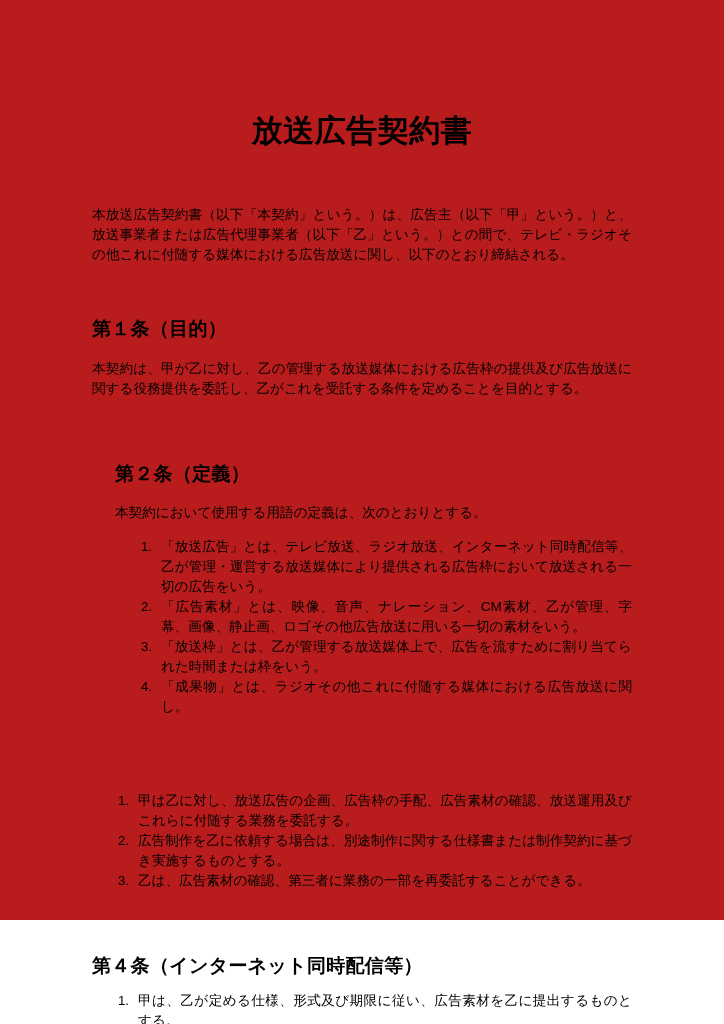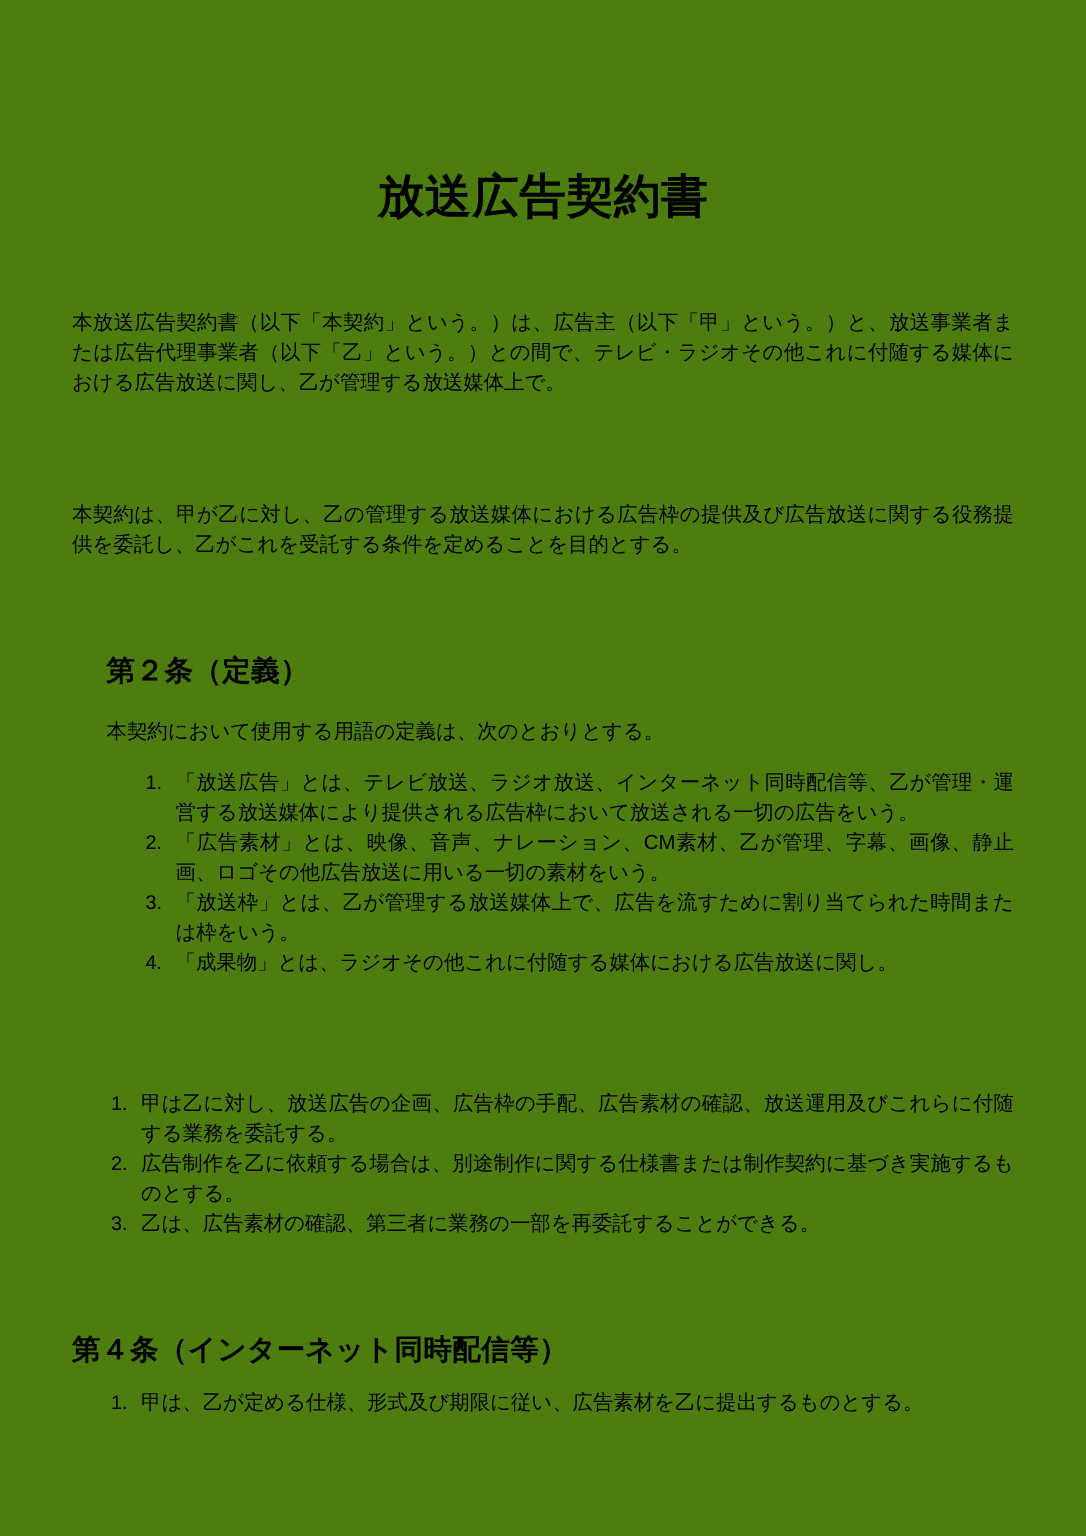--- a/index.html
+++ b/index.html
@@ -11,24 +11,24 @@
     width: 724px;
     height: 1024px;
     overflow: hidden;
     font-family: "Liberation Sans", "DejaVu Sans", sans-serif;
     color: #000000;
     -webkit-font-smoothing: antialiased;
   }
   .page {
     position: relative;
     width: 724px;
-    height: 1024px;
-    background: #4d7c0f;
+    height: 920px;
+    background: #b91c1c;
     box-sizing: border-box;
-    padding: 0 48px;
+    padding: 0 92px;
   }
   .doc-title {
     margin: 0;
     padding: 0;
     text-align: center;
     font-size: 31px;
     font-weight: bold;
     line-height: 1.2;
     letter-spacing: 0.5px;
     padding-top: 112px;
@@ -92,23 +92,24 @@
     text-align: left;
   }
 </style>
 </head>
 <body>
 
 <div class="page">
 
   <h1 class="doc-title">放送広告契約書</h1>
 
-  <p class="intro">本放送広告契約書（以下「本契約」という。）は、広告主（以下「甲」という。）と、放送事業者または広告代理事業者（以下「乙」という。）との間で、テレビ・ラジオその他これに付随する媒体における広告放送に関し、乙が管理する放送媒体上で。</p>
+  <p class="intro">本放送広告契約書（以下「本契約」という。）は、広告主（以下「甲」という。）と、放送事業者または広告代理事業者（以下「乙」という。）との間で、テレビ・ラジオその他これに付随する媒体における広告放送に関し、以下のとおり締結される。</p>
 
   <section class="article article-1">
+    <h2 class="article-heading">第１条（目的）</h2>
     <p class="article-body">本契約は、甲が乙に対し、乙の管理する放送媒体における広告枠の提供及び広告放送に関する役務提供を委託し、乙がこれを受託する条件を定めることを目的とする。</p>
   </section>
 
   <section class="article article-2">
     <h2 class="article-heading">第２条（定義）</h2>
     <p class="article-body">本契約において使用する用語の定義は、次のとおりとする。</p>
     <ol class="clause-list">
       <li class="clause-item">「放送広告」とは、テレビ放送、ラジオ放送、インターネット同時配信等、乙が管理・運営する放送媒体により提供される広告枠において放送される一切の広告をいう。</li>
       <li class="clause-item">「広告素材」とは、映像、音声、ナレーション、CM素材、乙が管理、字幕、画像、静止画、ロゴその他広告放送に用いる一切の素材をいう。</li>
       <li class="clause-item">「放送枠」とは、乙が管理する放送媒体上で、広告を流すために割り当てられた時間または枠をいう。</li>

